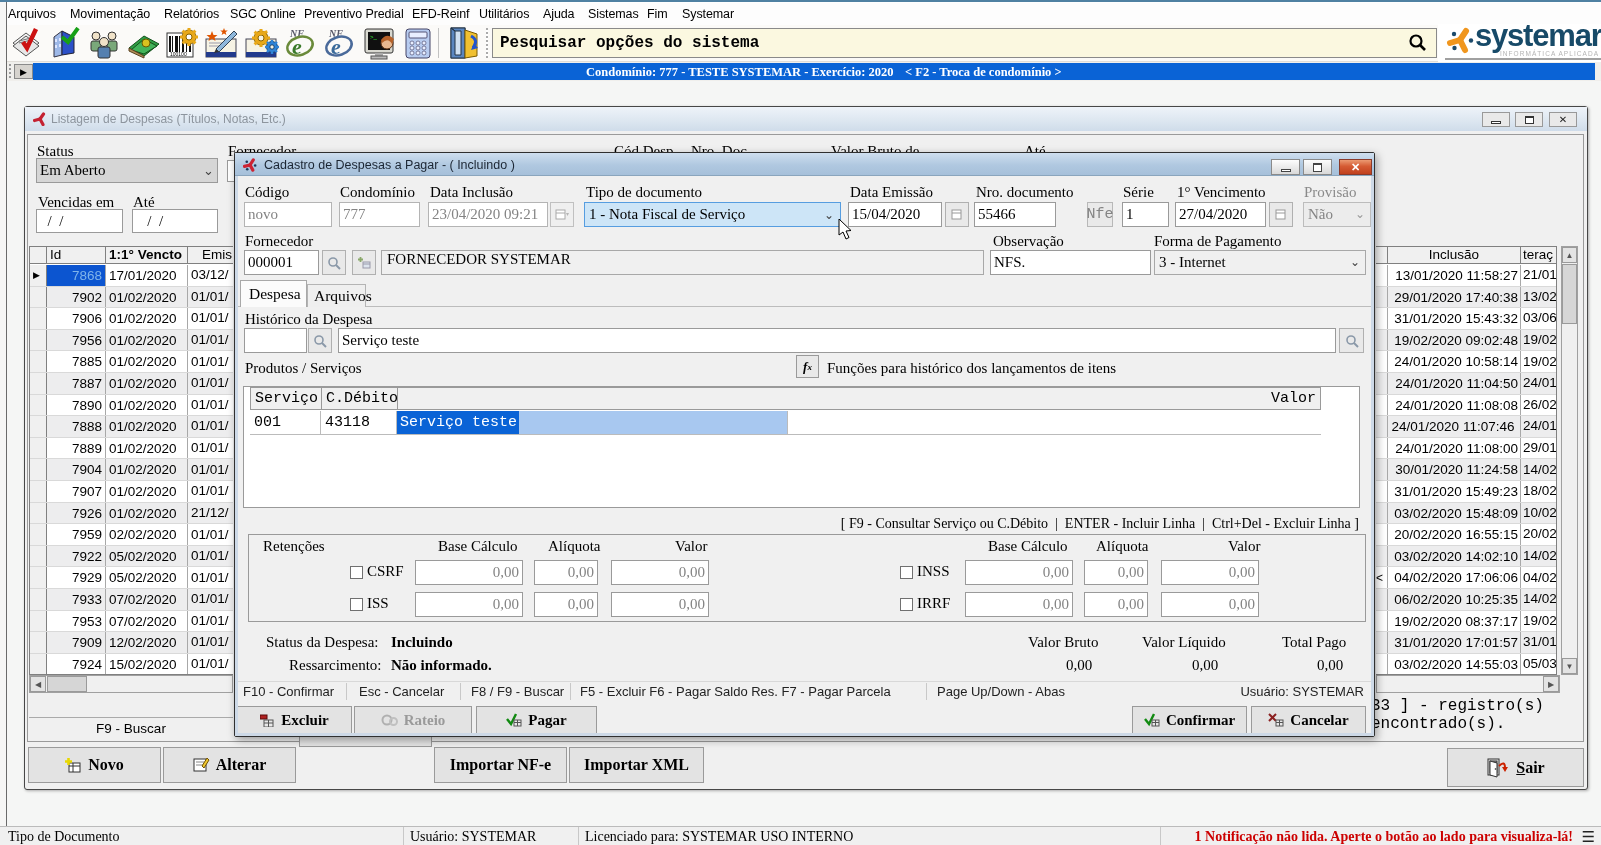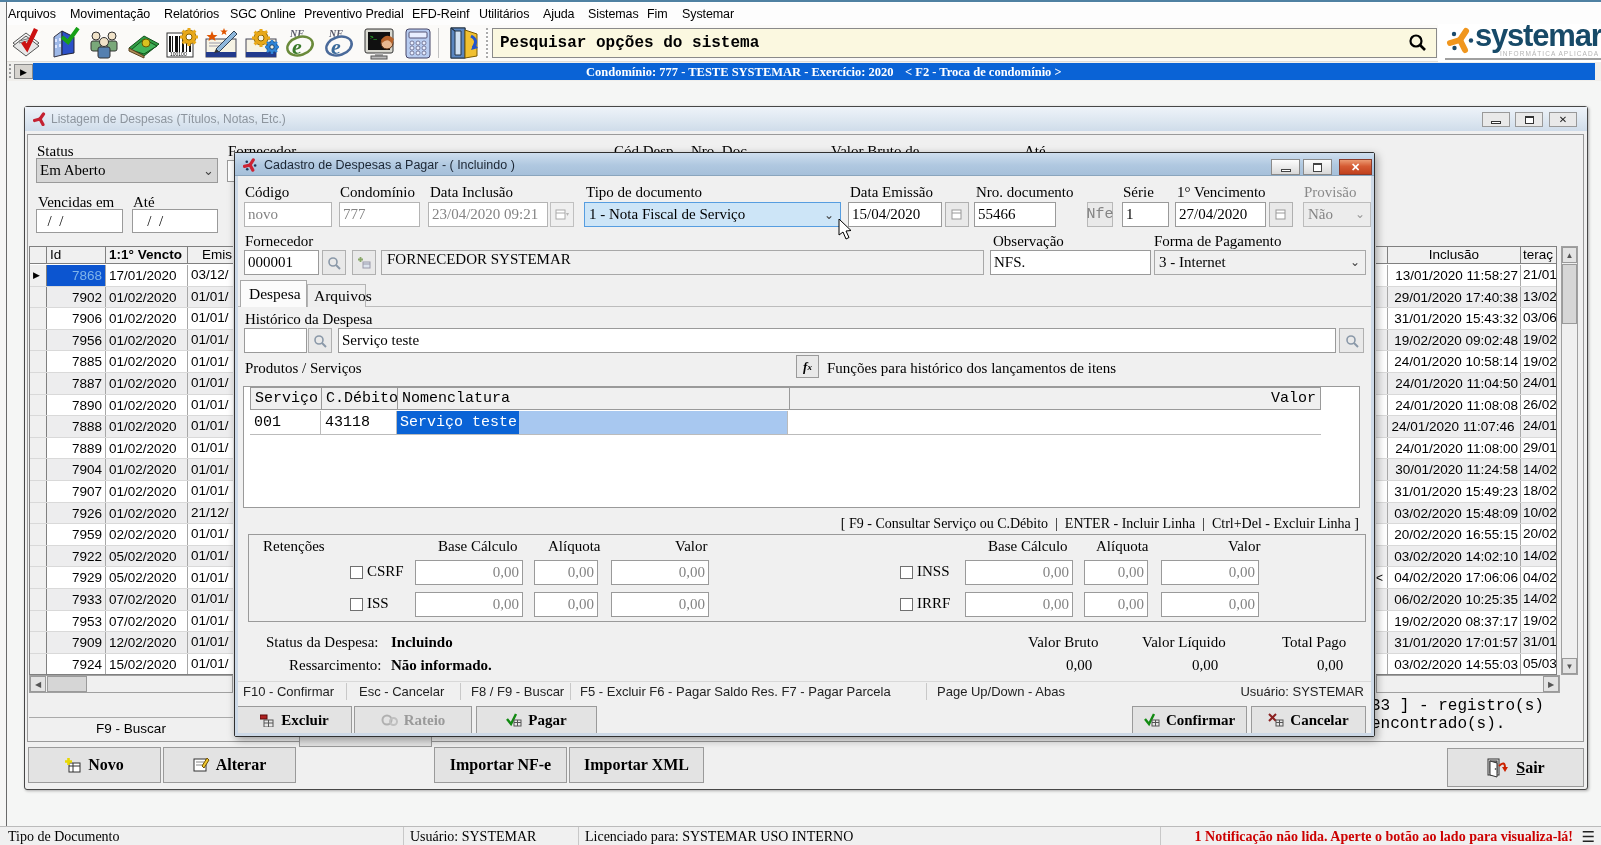--- a/index.html
+++ b/index.html
@@ -336,21 +336,21 @@
         <div style="width:59px;height:100%;border-right:1px solid #a8a8a8;text-align:right;padding-right:3px;line-height:22px">7907</div>
         <div style="width:82px;height:100%;border-right:1px solid #a8a8a8;padding-left:3px;line-height:22px">01/02/2020</div>
         <div style="flex:1;padding-left:3px;line-height:22px">01/01/</div>
       </div>
       <div class="abs" style="left:0;top:255.6px;width:204px;height:21.6px;background:#ededee;border-bottom:1px solid #d9d9d9;display:flex;align-items:center">
         <div style="width:17px;height:100%;background:#f0f0f0;border-right:1px solid #808080;display:flex;align-items:center"></div>
         <div style="width:59px;height:100%;border-right:1px solid #a8a8a8;text-align:right;padding-right:3px;line-height:22px">7926</div>
         <div style="width:82px;height:100%;border-right:1px solid #a8a8a8;padding-left:3px;line-height:22px">01/02/2020</div>
         <div style="flex:1;padding-left:3px;line-height:22px">21/12/</div>
       </div>
-      <div class="abs" style="left:0;top:277.2px;width:204px;height:21.6px;background:#ffffff;border-bottom:1px solid #d9d9d9;display:flex;align-items:flex-end">
+      <div class="abs" style="left:0;top:277.2px;width:204px;height:21.6px;background:#ffffff;border-bottom:1px solid #d9d9d9;display:flex;align-items:flex-start">
         <div style="width:17px;height:100%;background:#f0f0f0;border-right:1px solid #808080;display:flex;align-items:center"></div>
         <div style="width:59px;height:100%;border-right:1px solid #a8a8a8;text-align:right;padding-right:3px;line-height:22px">7959</div>
         <div style="width:82px;height:100%;border-right:1px solid #a8a8a8;padding-left:3px;line-height:22px">02/02/2020</div>
         <div style="flex:1;padding-left:3px;line-height:22px">01/01/</div>
       </div>
       <div class="abs" style="left:0;top:298.8px;width:204px;height:21.6px;background:#ededee;border-bottom:1px solid #d9d9d9;display:flex;align-items:center">
         <div style="width:17px;height:100%;background:#f0f0f0;border-right:1px solid #808080;display:flex;align-items:center"></div>
         <div style="width:59px;height:100%;border-right:1px solid #a8a8a8;text-align:right;padding-right:3px;line-height:22px">7922</div>
         <div style="width:82px;height:100%;border-right:1px solid #a8a8a8;padding-left:3px;line-height:22px">05/02/2020</div>
         <div style="flex:1;padding-left:3px;line-height:22px">01/01/</div>
@@ -667,21 +667,20 @@
   </div>
 
   <span class="lbl abs" style="left:10px;top:207px">Produtos / Serviços</span>
   <div class="abs btn3" style="left:561px;top:202px;width:23px;height:23px;background:#e9e9e9;border-color:#9a9a9a;font-family:'Liberation Serif';font-style:italic;font-weight:bold;font-size:13px">f<span style="font-size:9px">x</span></div>
   <span class="lbl abs" style="left:592px;top:207px">Funções para histórico dos lançamentos de itens</span>
 
   <div class="abs" style="left:8px;top:233px;width:1117px;height:122px;background:#fff;border:1px solid #9a9a9a">
     <div class="abs serif" style="left:6px;top:0px;width:1071px;height:23px;background:#f0f0f0;border:1px solid #9a9a9a;display:flex;font-size:15px">
       <div style="width:71px;border-right:1px solid #9a9a9a;padding:2px 0 0 4px">Serviço</div>
       <div style="width:76px;border-right:1px solid #9a9a9a;padding:2px 0 0 4px">C.Débito</div>
-      <div style="width:392px;border-right:1px solid #9a9a9a;padding:2px 0 0 4px">Nomenclatura</div>
       <div style="flex:1;text-align:right;padding:2px 4px 0 0">Valor</div>
     </div>
     <div class="abs serif" style="left:6px;top:24px;width:1071px;height:24px;border-bottom:1px solid #bbb;display:flex;font-size:15px">
       <div style="width:71px;border-right:1px solid #bbb;padding:3px 0 0 4px">001</div>
       <div style="width:76px;border-right:1px solid #bbb;padding:3px 0 0 4px">43118</div>
       <div style="width:390px;background:#a8c8f0;padding:0"><span style="display:inline-block;background:#0a63d6;color:#fff;padding:3px 2px 1px 3px;height:100%;box-sizing:border-box">Serviço teste</span></div>
       <div style="flex:1;border-left:1px solid #bbb"></div>
     </div>
   </div>
   <span class="lbl abs" style="right:15px;top:363px;font-size:14px">[ F9 - Consultar Serviço ou C.Débito&nbsp;&nbsp;|&nbsp;&nbsp;ENTER - Incluir Linha&nbsp;&nbsp;|&nbsp;&nbsp;Ctrl+Del - Excluir Linha ]</span>

